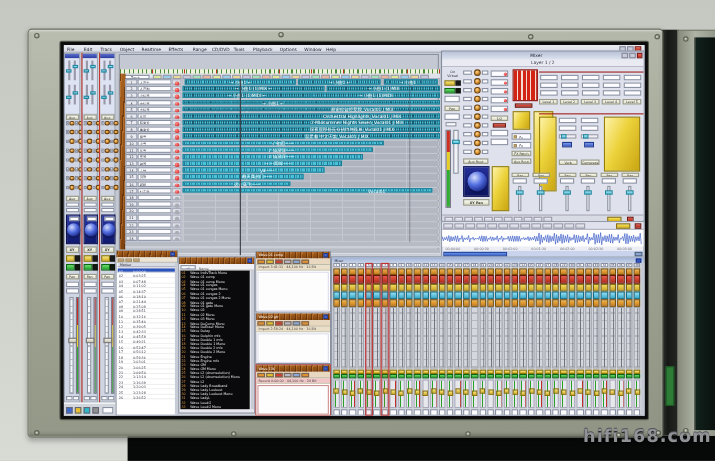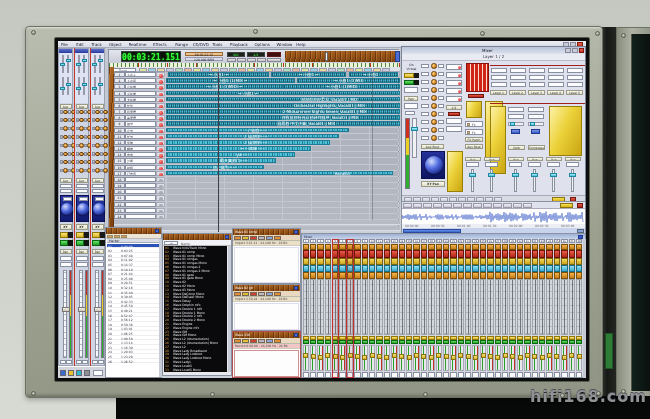--- a/index.html
+++ b/index.html
@@ -268,36 +268,20 @@
         <div class="a" style="left: 15.5px; top: 7px; width: 1px; height: 318px; background: rgb(194, 58, 46);"></div>
         <div class="a" style="left: 31.5px; top: 7px; width: 1px; height: 318px; background: rgb(194, 58, 46);"></div>
         <div class="a" style="left: 0px; top: 325px; width: 47px; height: 12px; background: rgb(210, 214, 220); border-top: 1px solid rgb(255, 255, 255);">
           <div class="a" style="left: 2px; top: 3px; width: 6px; height: 6px; background: rgb(58, 106, 208); border: 1px solid rgb(102, 102, 119);"></div>
           <div class="a" style="left: 10px; top: 3px; width: 6px; height: 6px; background: rgb(232, 192, 48); border: 1px solid rgb(102, 102, 119);"></div>
           <div class="a" style="left: 18px; top: 3px; width: 6px; height: 6px; background: rgb(48, 184, 200); border: 1px solid rgb(102, 102, 119);"></div>
           <div class="a" style="left: 26px; top: 3px; width: 6px; height: 6px; background: rgb(144, 144, 144); border: 1px solid rgb(102, 102, 119);"></div>
           <div class="a box" style="left: 35px; top: 3px; width: 10px; height: 6px;"></div>
         </div>
         <div class="a" style="left: 50px; top: 8px; width: 291px; height: 182px; background: rgb(196, 200, 210); border: 1px solid rgb(138, 146, 162);">
-          <div class="a" style="left: 0px; top: 0px; width: 291px; height: 13px; background: linear-gradient(rgb(228, 230, 238), rgb(200, 204, 216));">
-            <div class="a" style="left: 12px; top: 1px; width: 60px; height: 11px; background: rgb(10, 15, 10); border: 1px solid rgb(58, 63, 68); color: rgb(51, 255, 51); font: bold 8px / 11px &quot;DejaVu Sans Mono&quot;, monospace; text-align: center; text-shadow: rgb(34, 204, 34) 0px 0px 2px;">00:03:21.151</div>
-            <div class="a t3" style="left: 76px; top: 2px; width: 38px; height: 4px; background: rgb(233, 194, 145); border: 1px solid rgb(154, 106, 48); text-align: center;">00:03:21:15</div>
-            <div class="a t3" style="left: 76px; top: 7px; width: 38px; height: 4px; background: rgb(217, 221, 232); border: 1px solid rgb(153, 153, 170); text-align: center;">120.000 BPM</div>
-            <div class="a" style="left: 118px; top: 2px; width: 18px; height: 5px; background: rgb(26, 34, 26); border: 1px solid rgb(68, 68, 68); color: rgb(68, 255, 68); font-size: 3px; line-height: 5px; text-align: center;">001</div>
-            <div class="a" style="left: 138px; top: 2px; width: 18px; height: 5px; background: rgb(26, 34, 26); border: 1px solid rgb(68, 68, 68); color: rgb(68, 255, 68); font-size: 3px; line-height: 5px; text-align: center;">4/4</div>
-            <div class="a" style="left: 118px; top: 8px; width: 9px; height: 4px; background: linear-gradient(rgb(238, 238, 238), rgb(187, 187, 187)); border: 1px solid rgb(136, 136, 153);"></div>
-            <div class="a" style="left: 128px; top: 8px; width: 9px; height: 4px; background: linear-gradient(rgb(238, 238, 238), rgb(187, 187, 187)); border: 1px solid rgb(136, 136, 153);"></div>
-            <div class="a" style="left: 138px; top: 8px; width: 9px; height: 4px; background: linear-gradient(rgb(238, 238, 238), rgb(187, 187, 187)); border: 1px solid rgb(136, 136, 153);"></div>
-            <div class="a" style="left: 148px; top: 8px; width: 9px; height: 4px; background: linear-gradient(rgb(238, 238, 238), rgb(187, 187, 187)); border: 1px solid rgb(136, 136, 153);"></div>
-            <div class="a" style="left: 158px; top: 2px; width: 14px; height: 5px; background: rgb(64, 16, 16); border: 1px solid rgb(96, 24, 24);"></div>
-            <div class="a" style="left: 158px; top: 8px; width: 14px; height: 4px; background: linear-gradient(rgb(238, 238, 238), rgb(187, 187, 187)); border: 1px solid rgb(136, 136, 153);"></div>
-            <div class="a wood" style="left: 176px; top: 1px; width: 110px; height: 11px;"></div>
-            <div class="a" style="left: 216px; top: 2px; width: 3px; height: 9px; background: rgb(244, 244, 240); border: 1px solid rgb(102, 102, 102);"></div>
-            <div class="a" style="left: 286px; top: 1px; width: 5px; height: 11px; background: rgb(74, 108, 212); border: 1px solid rgb(36, 64, 138);"></div>
-          </div>
           <div class="a" style="left: 0px; top: 13px; width: 291px; height: 4px; background: repeating-linear-gradient(90deg, rgb(74, 138, 58) 0px, rgb(74, 138, 58) 1px, transparent 1px, transparent 4px), repeating-linear-gradient(90deg, rgb(192, 48, 32) 0px, rgb(192, 48, 32) 1px, transparent 1px, transparent 29px) rgb(238, 242, 220);"></div>
           <div class="a" style="left: 0px; top: 17px; width: 291px; height: 5px; background: rgb(223, 226, 234); border-bottom: 1px solid rgb(170, 170, 187);">
             <div class="a box t3" style="left: 1px; top: 0.5px; width: 26px; height: 4px; text-align: center;">Track</div>
             <div class="a" style="left: 30px; top: 0.5px; width: 8px; height: 4px; background: rgb(220, 232, 154); border: 1px solid rgb(153, 153, 170);"></div>
             <div class="a" style="left: 39px; top: 0.5px; width: 8px; height: 4px; background: rgb(154, 208, 232); border: 1px solid rgb(153, 153, 170);"></div>
             <div class="a" style="left: 48px; top: 0.5px; width: 8px; height: 4px; background: rgb(232, 216, 154); border: 1px solid rgb(153, 153, 170);"></div>
             <div class="a" style="left: 57px; top: 0.5px; width: 8px; height: 4px; background: rgb(200, 202, 218); border: 1px solid rgb(153, 153, 170);"></div>
             <div class="a" style="left: 66px; top: 0.5px; width: 8px; height: 4px; background: rgb(168, 224, 184); border: 1px solid rgb(153, 153, 170);"></div>
             <div class="a" style="left: 75px; top: 0.5px; width: 8px; height: 4px; background: rgb(232, 184, 154); border: 1px solid rgb(153, 153, 170);"></div>
             <div class="a" style="left: 84px; top: 0.5px; width: 8px; height: 4px; background: rgb(220, 232, 154); border: 1px solid rgb(153, 153, 170);"></div>

